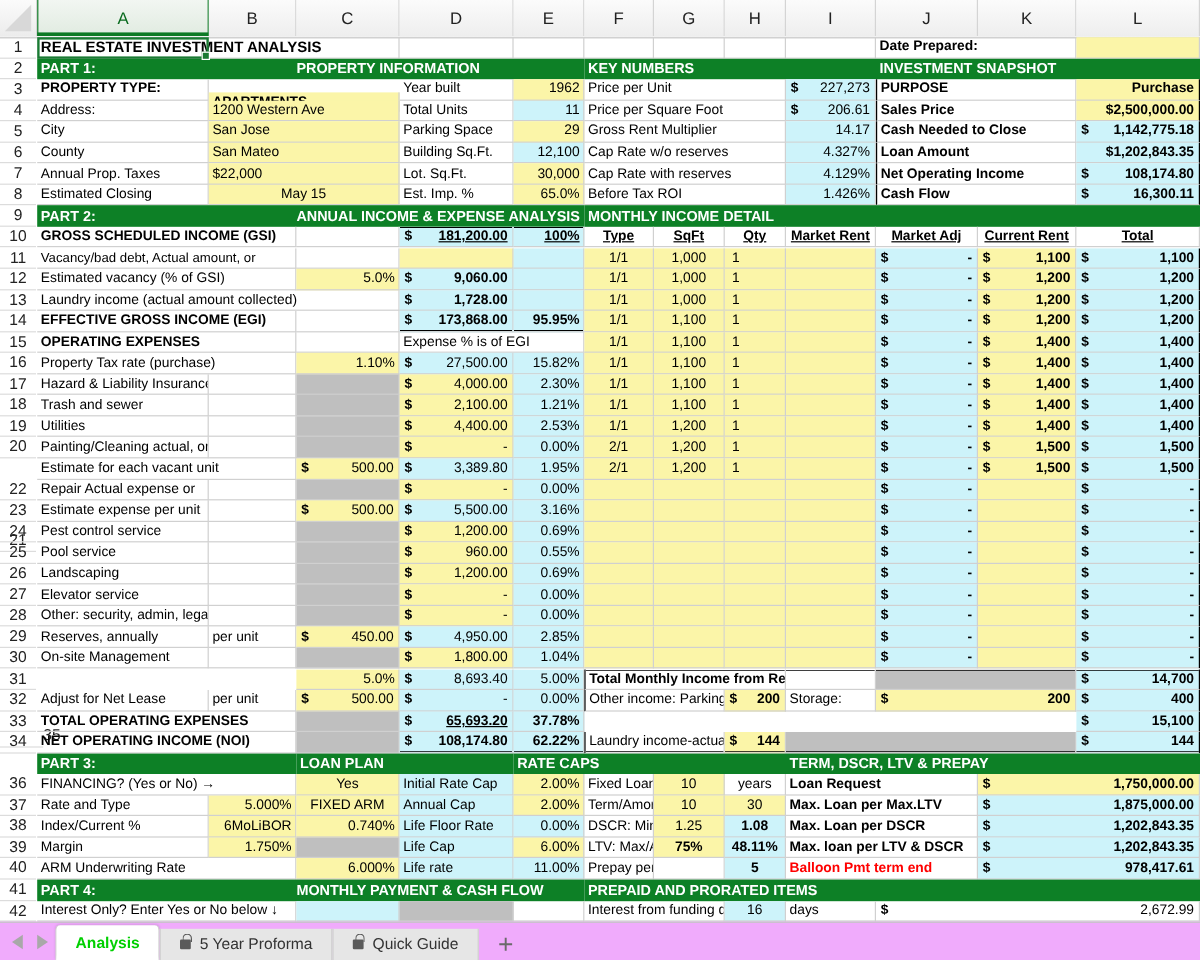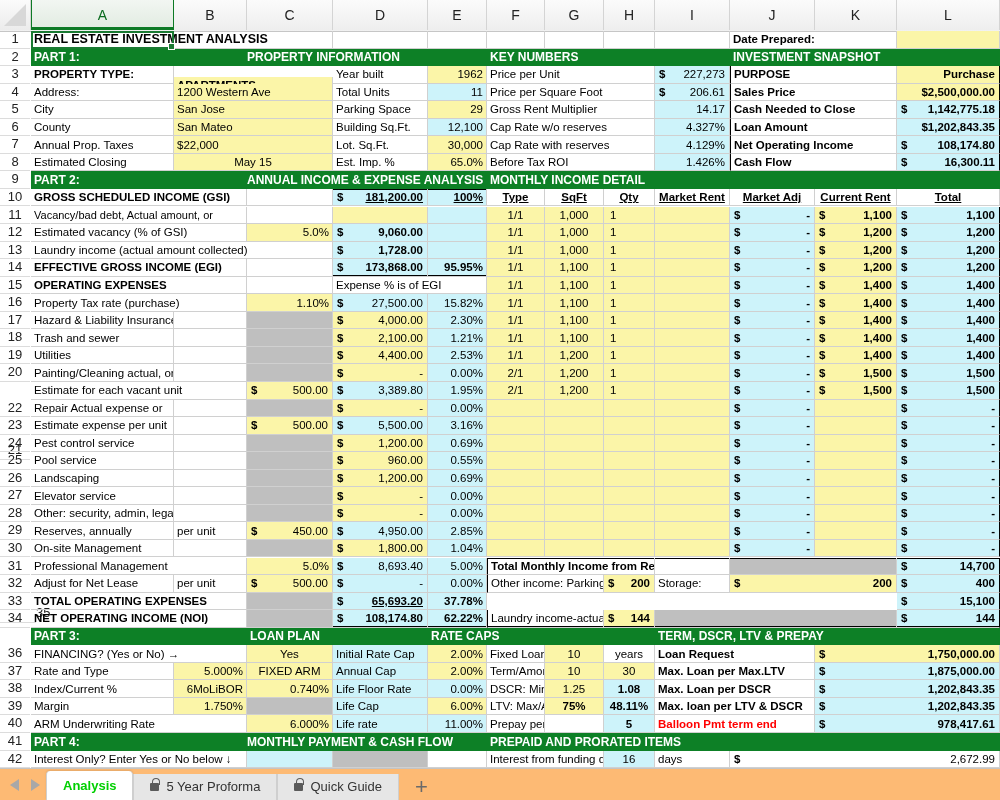--- a/index.html
+++ b/index.html
@@ -63,21 +63,21 @@
   .boxl{border-left:1px solid #000;}
   .boxr{border-right:1px solid #000 !important;}
 
   
   .selcell{position:absolute;border:2px solid #1a7a33;box-sizing:border-box;pointer-events:none;}
   .selcell:after{content:"";position:absolute;right:-3px;bottom:-3px;width:5px;height:5px;
     background:#1a7a33;border:1px solid #fff;}
 
   
   .tabbar{position:absolute;left:0;bottom:0;width:1000px;height:31px;
-    background:#fdba74;border-top:1px solid #c4c4c4;display:flex;align-items:flex-end;}
+    background:#f0abfc;border-top:1px solid #c4c4c4;display:flex;align-items:flex-end;}
   .navarrows{display:flex;align-items:center;height:30px;padding:0 6px 0 10px;gap:12px;}
   .arw{width:0;height:0;border-top:6px solid transparent;border-bottom:6px solid transparent;}
   .arw.left{border-right:9px solid #a8a8a8;}
   .arw.right{border-left:9px solid #a8a8a8;}
   .tab{height:26px;line-height:26px;padding:0 16px;font-size:13px;color:#333;
     display:flex;align-items:center;gap:7px;background:#e6e6e6;
     border-left:1px solid #cfcfcf;border-right:1px solid #cfcfcf;}
   .tab.active{background:#ffffff;color:#00d000;font-weight:bold;
     border-top-left-radius:4px;border-top-right-radius:4px;height:29px;line-height:29px;
     box-shadow:0 -1px 2px rgba(0,0,0,.10);}
@@ -417,21 +417,20 @@
       </div>
       <div class="c r f-cyn" style="left: 397px; top: 491.4px; width: 59px; height: 17.55px;">2.85%</div>
       <div class="c l" style="left: 0px; top: 508.95px; width: 143px; height: 17.55px;">On-site Management</div>
       <div class="c l" style="left: 143px; top: 508.95px; width: 73px; height: 17.55px;"></div>
       <div class="c r f-gry" style="left: 216px; top: 508.95px; width: 86px; height: 17.55px;"></div>
       <div class="money f-yel" style="left: 302px; top: 508.95px; width: 95px; height: 17.55px;">
         <span class="sym">$</span>
         <span class="amt">1,800.00</span>
       </div>
       <div class="c r f-cyn" style="left: 397px; top: 508.95px; width: 59px; height: 17.55px;">1.04%</div>
-      <div class="c l" style="left: 0px; top: 526.5px; width: 216px; height: 17.55px;">Professional Management</div>
       <div class="c r f-yel" style="left: 216px; top: 526.5px; width: 86px; height: 17.55px;">5.0%</div>
       <div class="money f-cyn" style="left: 302px; top: 526.5px; width: 95px; height: 17.55px;">
         <span class="sym">$</span>
         <span class="amt">8,693.40</span>
       </div>
       <div class="c r f-cyn" style="left: 397px; top: 526.5px; width: 59px; height: 17.55px;">5.00%</div>
       <div class="c l" style="left: 0px; top: 544.05px; width: 143px; height: 17.55px;">Adjust for Net Lease</div>
       <div class="c l" style="left: 143px; top: 544.05px; width: 73px; height: 17.55px;">per unit</div>
       <div class="money f-yel" style="left: 216px; top: 544.05px; width: 86px; height: 17.55px;">
         <span class="sym">$</span>

